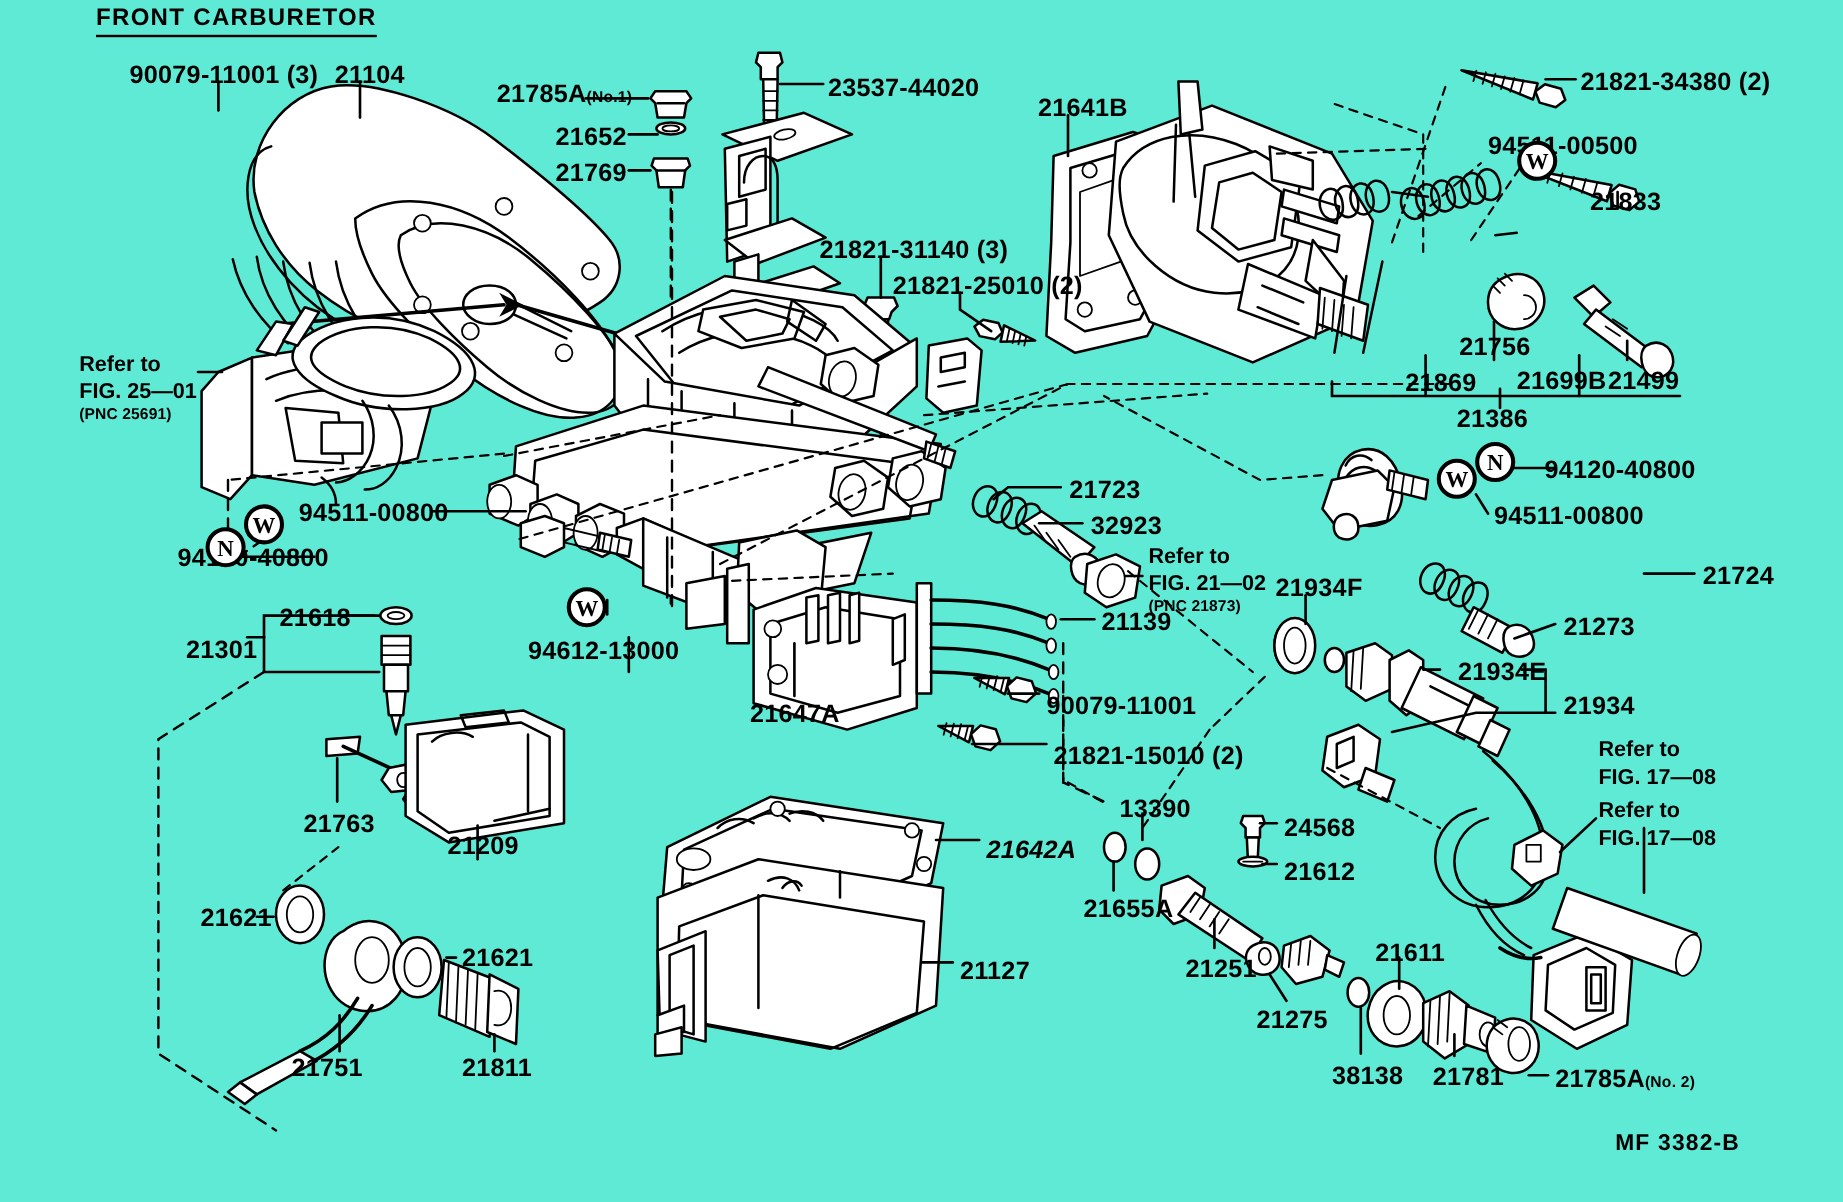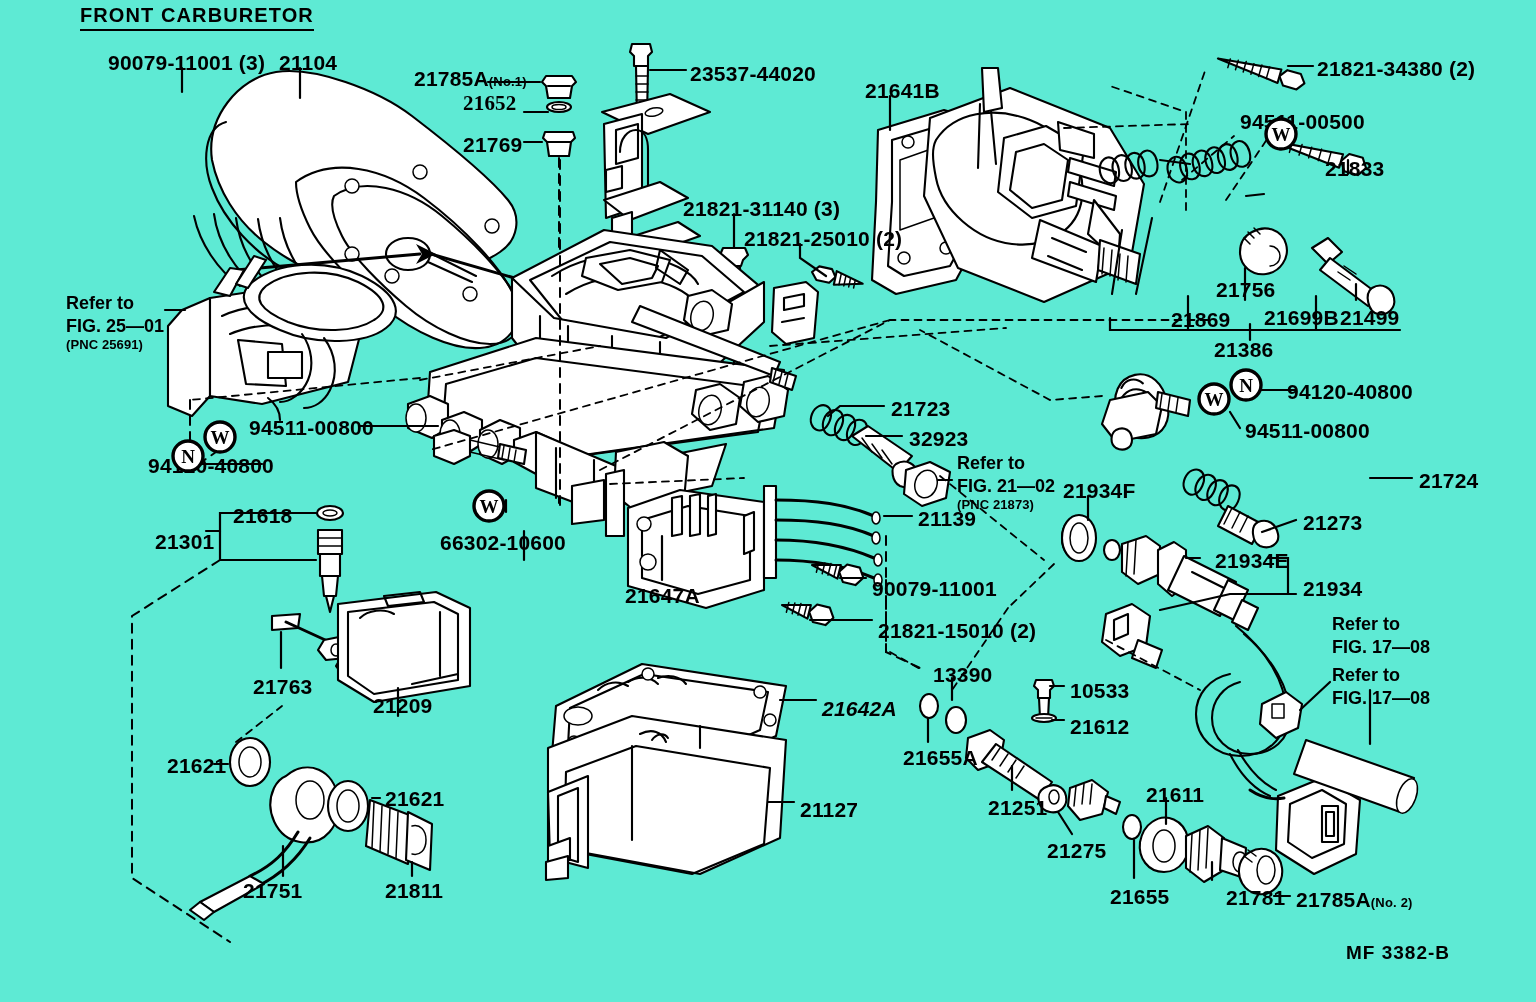--- a/index.html
+++ b/index.html
@@ -571,21 +571,21 @@
   </svg>
 
   <div class="title">FRONT CARBURETOR</div>
   <div class="sheetcode">MF 3382-B</div>
 
   <div id="callout-layer">
       <div class="lbl" style="left: 108px; top: 52px; text-align: right;">90079-11001 (3)</div>
       <div class="lbl" style="left: 279px; top: 52px;">21104</div>
       <div class="lbl" style="left: 414px; top: 68px;">21785A<span class="sub">(No.1)</span></div>
       <div class="lbl" style="left: 690px; top: 63px;">23537-44020</div>
-      <div class="lbl" style="left: 463px; top: 92px; font-family: Liberation Serif, serif;">21652</div>
+      <div class="lbl" style="left: 463px; top: 104px;">21652</div>
       <div class="lbl" style="left: 463px; top: 134px;">21769</div>
       <div class="lbl" style="left: 683px; top: 198px;">21821-31140 (3)</div>
       <div class="lbl" style="left: 744px; top: 228px;">21821-25010 (2)</div>
       <div class="lbl" style="left: 865px; top: 80px;">21641B</div>
       <div class="lbl" style="left: 1317px; top: 58px;">21821-34380 (2)</div>
       <div class="lbl" style="left: 1240px; top: 111px;">94511-00500</div>
       <div class="lbl" style="left: 1325px; top: 158px;">21833</div>
       <div class="lbl" style="left: 1216px; top: 279px;">21756</div>
       <div class="lbl" style="left: 1171px; top: 309px;">21869</div>
       <div class="lbl" style="left: 1264px; top: 307px;">21699B</div>
@@ -597,38 +597,38 @@
       <div class="lbl" style="left: 1245px; top: 420px;">94511-00800</div>
       <div class="lbl" style="left: 891px; top: 398px;">21723</div>
       <div class="lbl" style="left: 909px; top: 428px;">32923</div>
       <div class="lbl" style="left: 1063px; top: 480px;">21934F</div>
       <div class="lbl" style="left: 1419px; top: 470px;">21724</div>
       <div class="lbl" style="left: 1303px; top: 512px;">21273</div>
       <div class="lbl" style="left: 1215px; top: 550px;">21934E</div>
       <div class="lbl" style="left: 1303px; top: 578px;">21934</div>
       <div class="lbl" style="left: 233px; top: 505px;">21618</div>
       <div class="lbl" style="left: 155px; top: 531px;">21301</div>
-      <div class="lbl" style="left: 440px; top: 532px;">66302-10600</div>
+      <div class="lbl" style="left: 440px; top: 532px;">94612-13000</div>
       <div class="lbl" style="left: 918px; top: 508px;">21139</div>
       <div class="lbl" style="left: 625px; top: 585px;">21647A</div>
       <div class="lbl" style="left: 872px; top: 578px;">90079-11001</div>
       <div class="lbl" style="left: 878px; top: 620px;">21821-15010 (2)</div>
       <div class="lbl" style="left: 253px; top: 676px;">21763</div>
       <div class="lbl" style="left: 373px; top: 695px;">21209</div>
       <div class="lbl" style="left: 822px; top: 698px; font-style: italic;">21642A</div>
       <div class="lbl" style="left: 933px; top: 664px;">13390</div>
-      <div class="lbl" style="left: 1070px; top: 680px;">10533</div>
+      <div class="lbl" style="left: 1070px; top: 680px;">24568</div>
       <div class="lbl" style="left: 1070px; top: 716px;">21612</div>
       <div class="lbl" style="left: 903px; top: 747px;">21655A</div>
       <div class="lbl" style="left: 800px; top: 799px;">21127</div>
       <div class="lbl" style="left: 988px; top: 797px;">21251</div>
       <div class="lbl" style="left: 1047px; top: 840px;">21275</div>
       <div class="lbl" style="left: 1146px; top: 784px;">21611</div>
-      <div class="lbl" style="left: 1110px; top: 886px;">21655</div>
-      <div class="lbl" style="left: 1226px; top: 887px;">21781</div>
+      <div class="lbl" style="left: 1110px; top: 886px;">38138</div>
+      <div class="lbl" style="left: 1194px; top: 887px;">21781</div>
       <div class="lbl" style="left: 1296px; top: 889px;">21785A<span class="sub">(No. 2)</span></div>
       <div class="lbl" style="left: 167px; top: 755px;">21621</div>
       <div class="lbl" style="left: 385px; top: 788px;">21621</div>
       <div class="lbl" style="left: 243px; top: 880px;">21751</div>
       <div class="lbl" style="left: 385px; top: 880px;">21811</div>
     </div>
   <div id="ref-layer">
       <div class="fig" style="left: 66px; top: 292px;">
         <div>Refer to</div>
         <div>FIG. 25—01</div>

